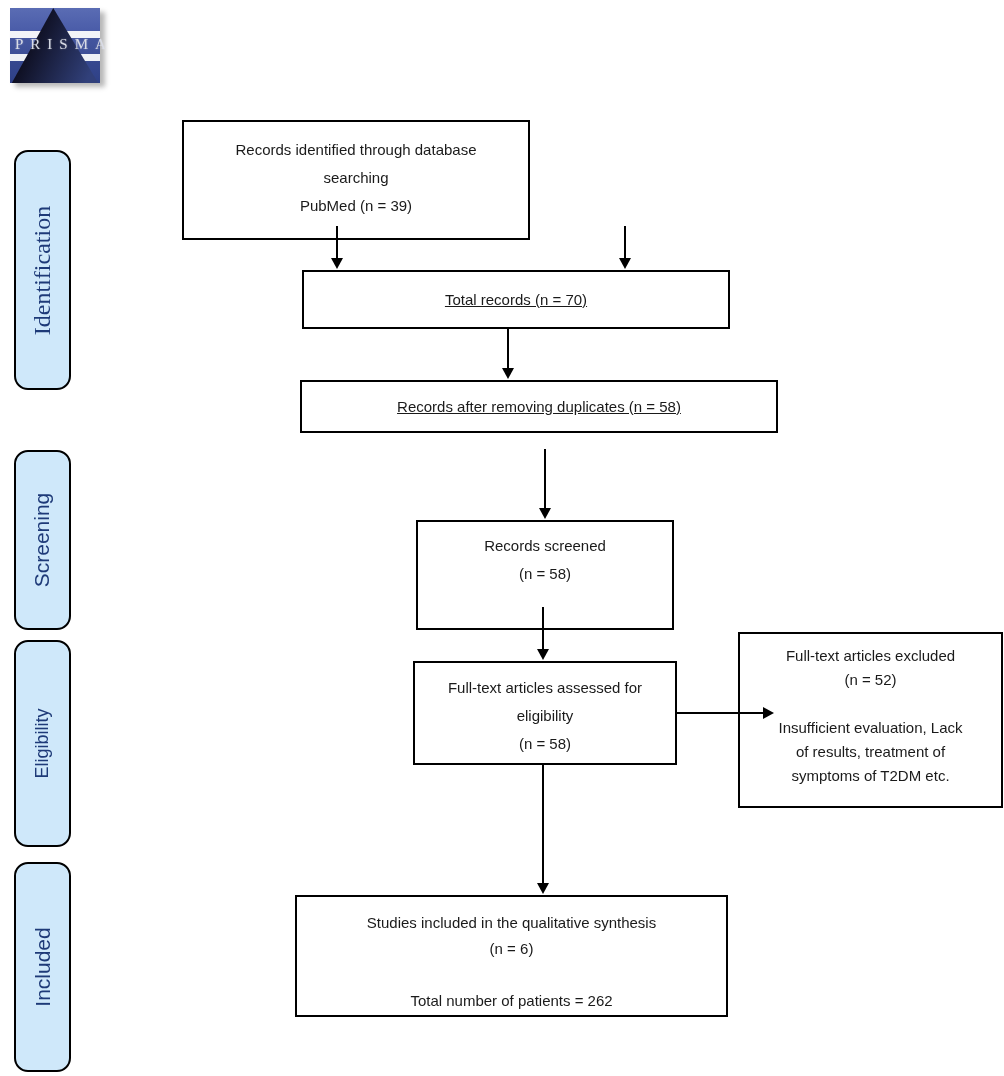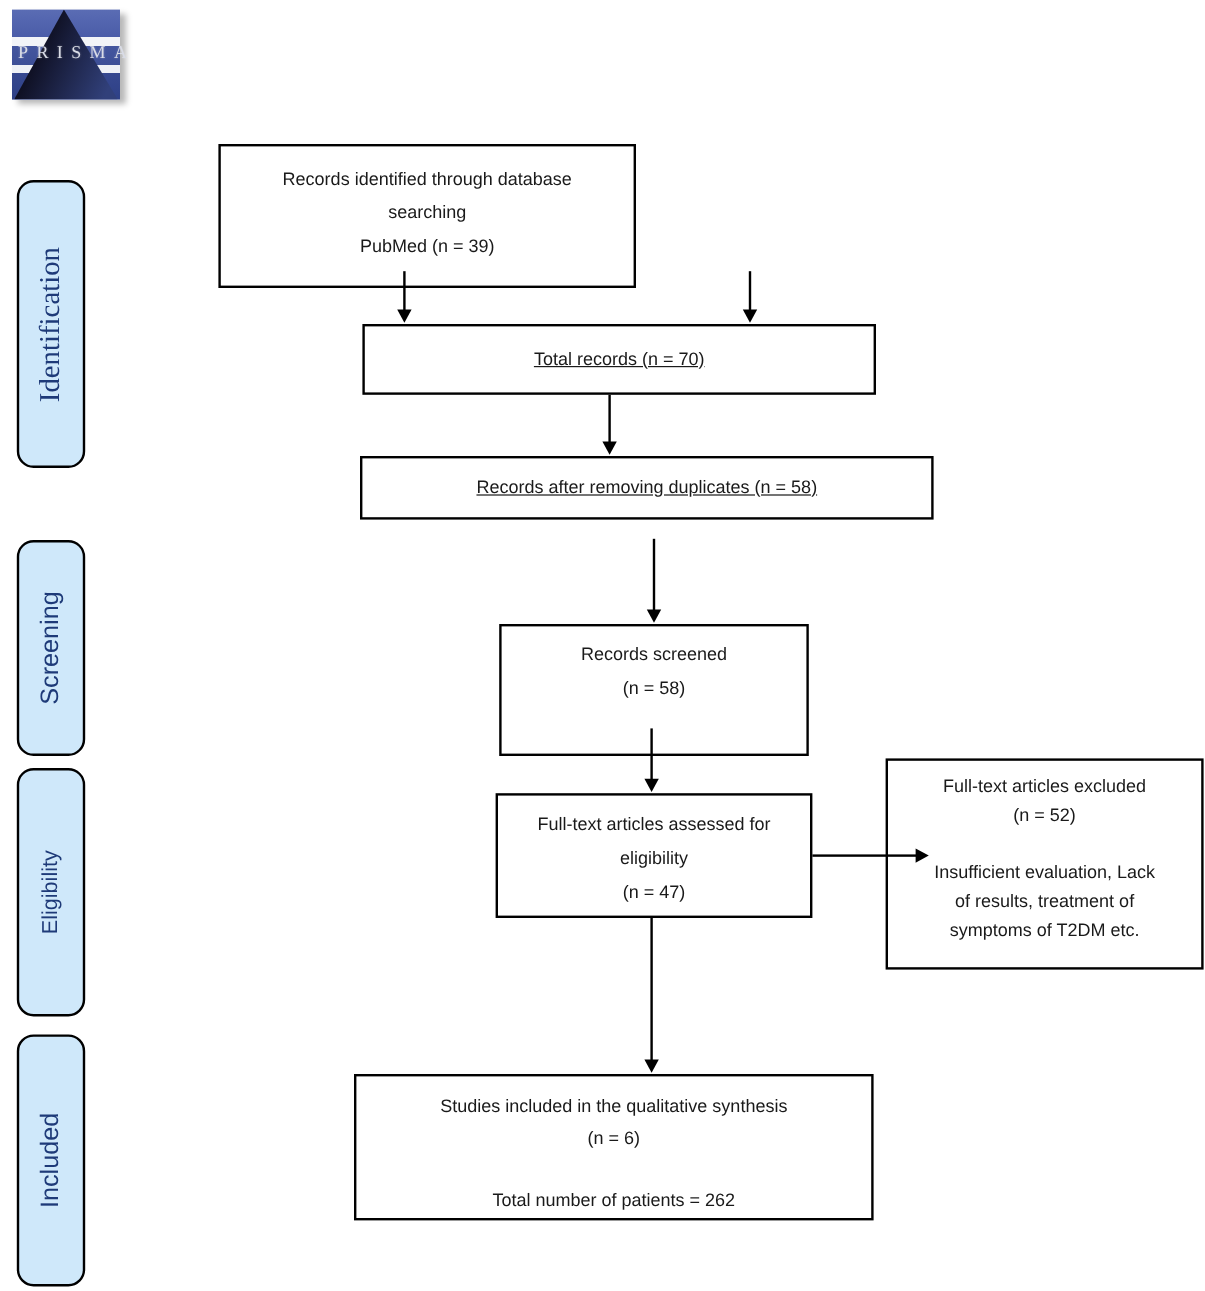--- a/index.html
+++ b/index.html
@@ -147,21 +147,21 @@
 
   <div class="fbox" id="b-identified">Records identified through database
 searching
 PubMed (n = 39)</div>
   <div class="fbox vcenter" id="b-total">Total records (n = 70)</div>
   <div class="fbox vcenter" id="b-dedup">Records after removing duplicates (n = 58)</div>
   <div class="fbox" id="b-screened">Records screened
 (n = 58)</div>
   <div class="fbox" id="b-fulltext">Full-text articles assessed for
 eligibility
-(n = 47)</div>
+(n = 58)</div>
   <div class="fbox" id="b-excluded">Full-text articles excluded
 (n = 52)
 
 Insufficient evaluation, Lack
 of results, treatment of
 symptoms of T2DM etc.</div>
   <div class="fbox" id="b-included">Studies included in the qualitative synthesis
 (n = 6)
 
 Total number of patients = 262</div>

